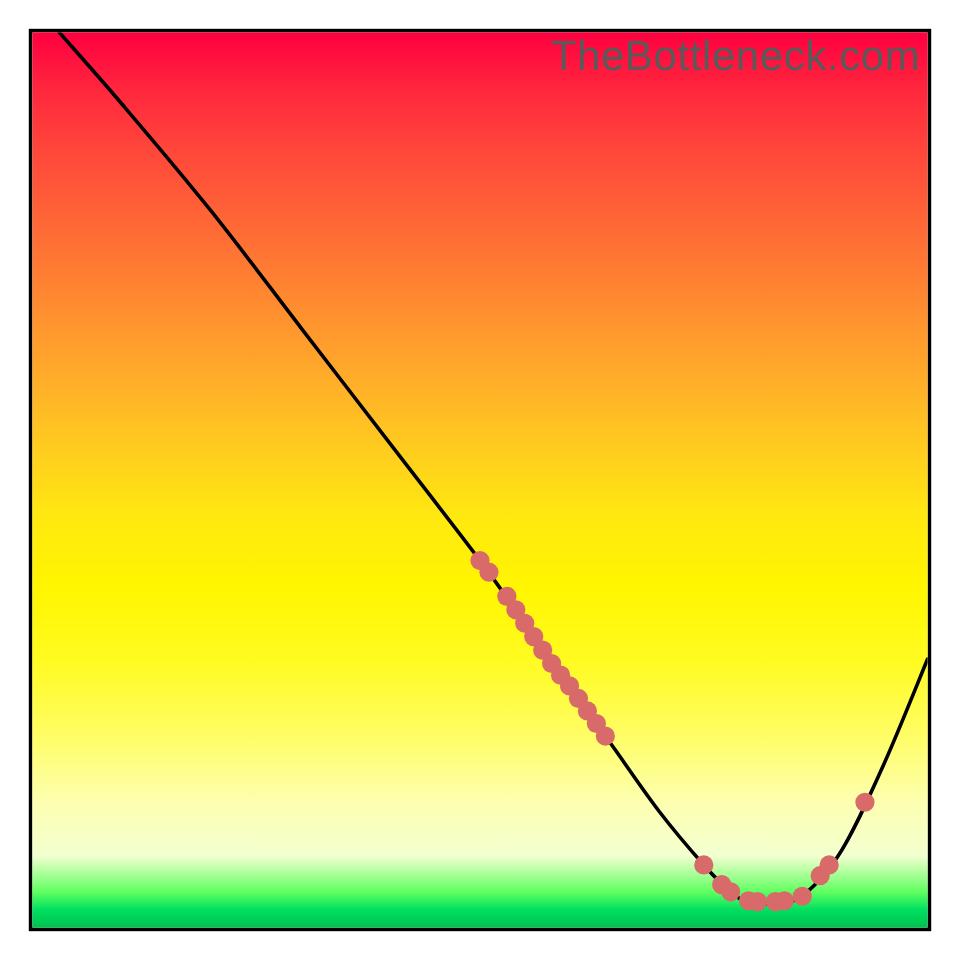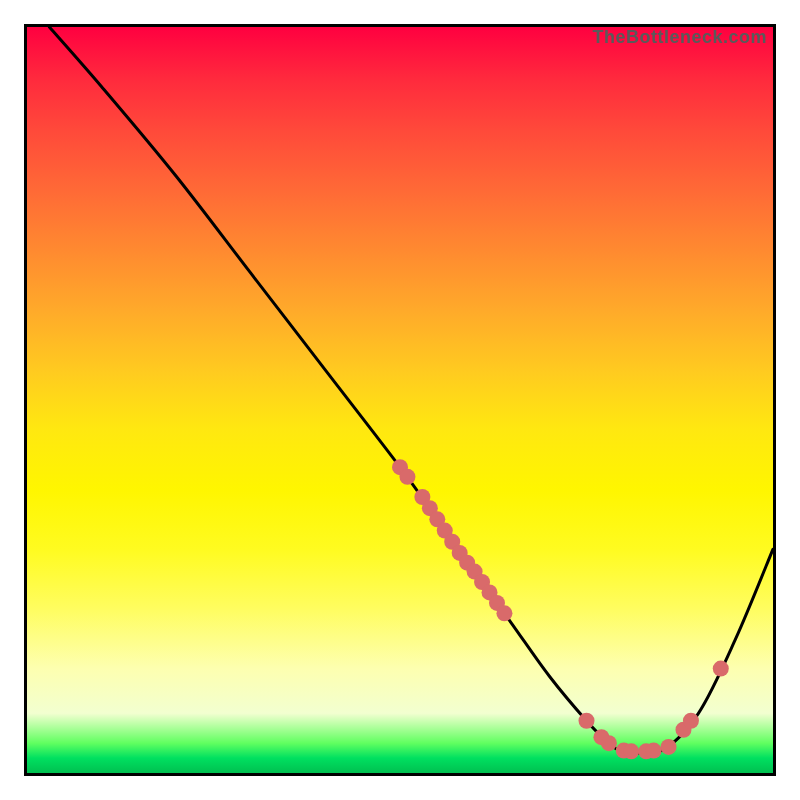--- a/index.html
+++ b/index.html
@@ -40,22 +40,22 @@
       #f2ffd0 92%,
       #60ff60 96%,
       #00e060 98%,
       #00c050 100%
     );
   }
   .watermark {
     position: absolute;
     top: 0px;
     right: 6px;
-    font-size: 18px;
-    font-weight: 700;
+    font-size: 35px;
+    font-weight: 400;
     color: #5a5a5a;
     letter-spacing: 0.5px;
     user-select: none;
   }
   svg.curve {
     position: absolute;
     left: 0; top: 0;
     width: 100%;
     height: 100%;
   }

